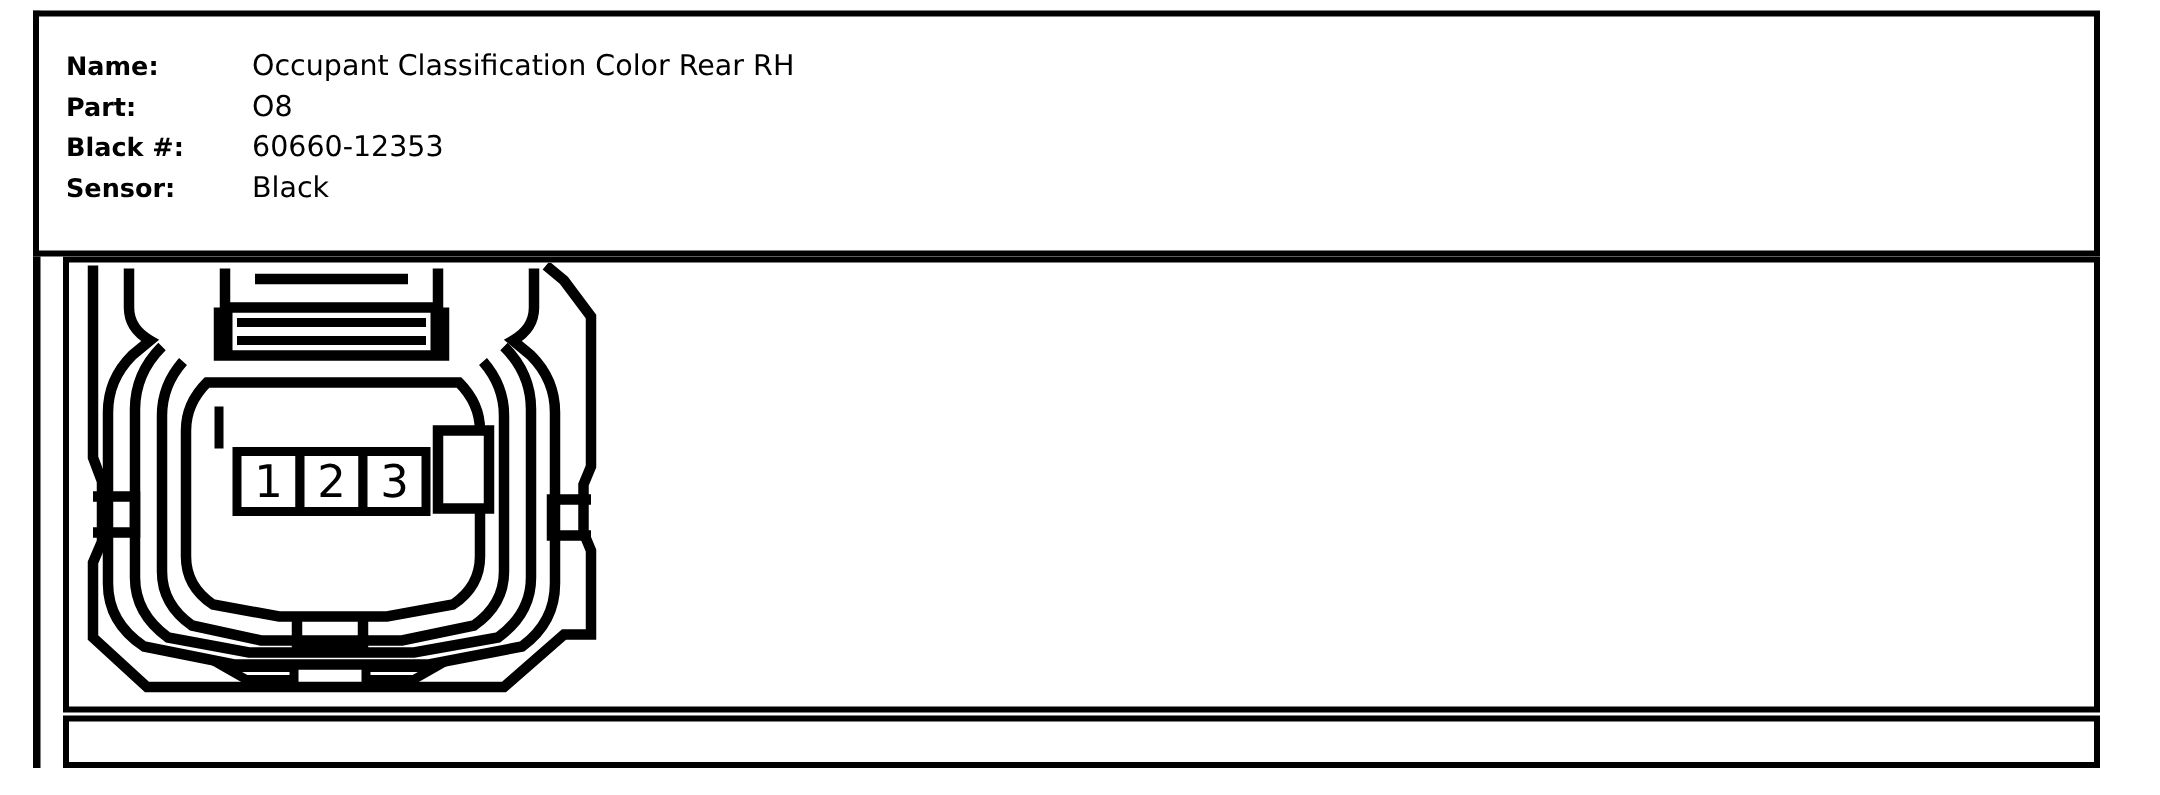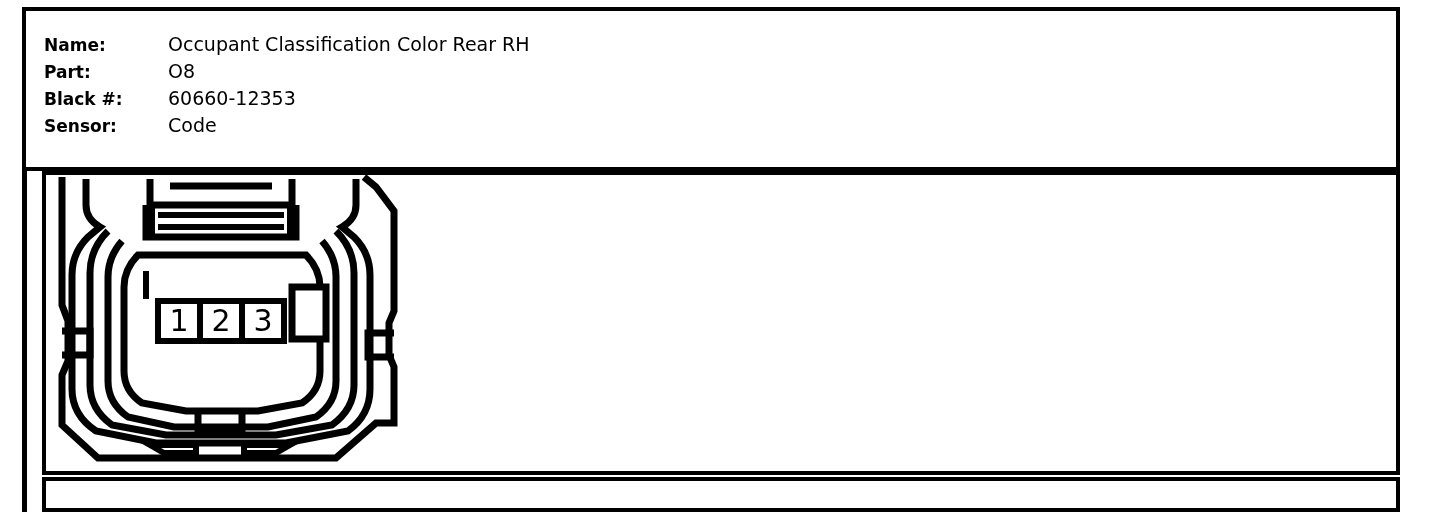--- a/index.html
+++ b/index.html
@@ -120,21 +120,21 @@
         <span class="info-value">O8</span>
       </div>
 
       <div class="info-row">
         <span class="info-label">Black #:</span>
         <span class="info-value">60660-12353</span>
       </div>
 
       <div class="info-row">
         <span class="info-label">Sensor:</span>
-        <span class="info-value">Code</span>
+        <span class="info-value">Black</span>
       </div>
 
     </div>
   </div>
 
   <div class="drawing-box">
 
     <svg width="1350" height="296" viewBox="0 0 1350 296" shape-rendering="geometricPrecision">
 
       <g fill="none" stroke="#000" stroke-linejoin="miter" stroke-linecap="butt">

